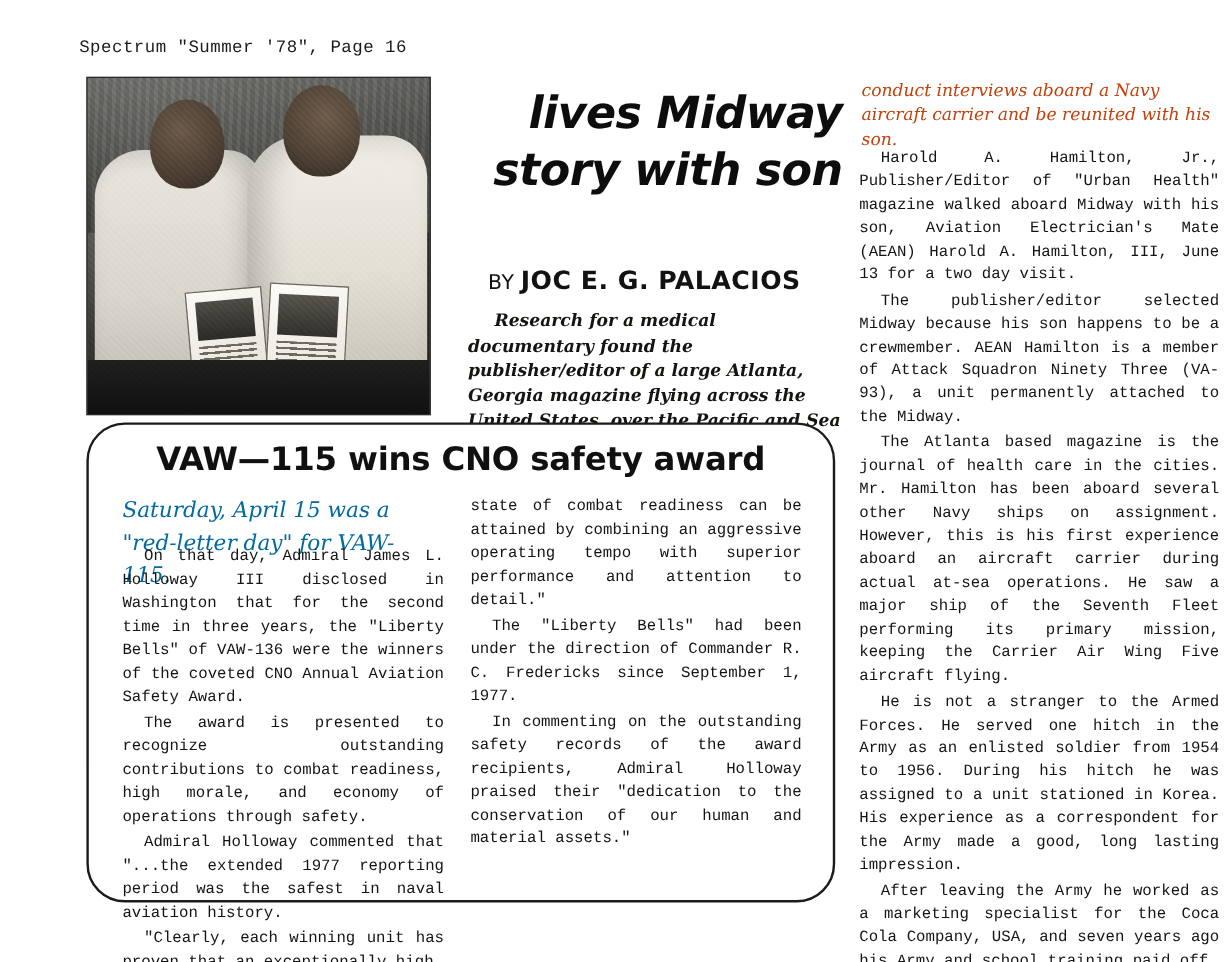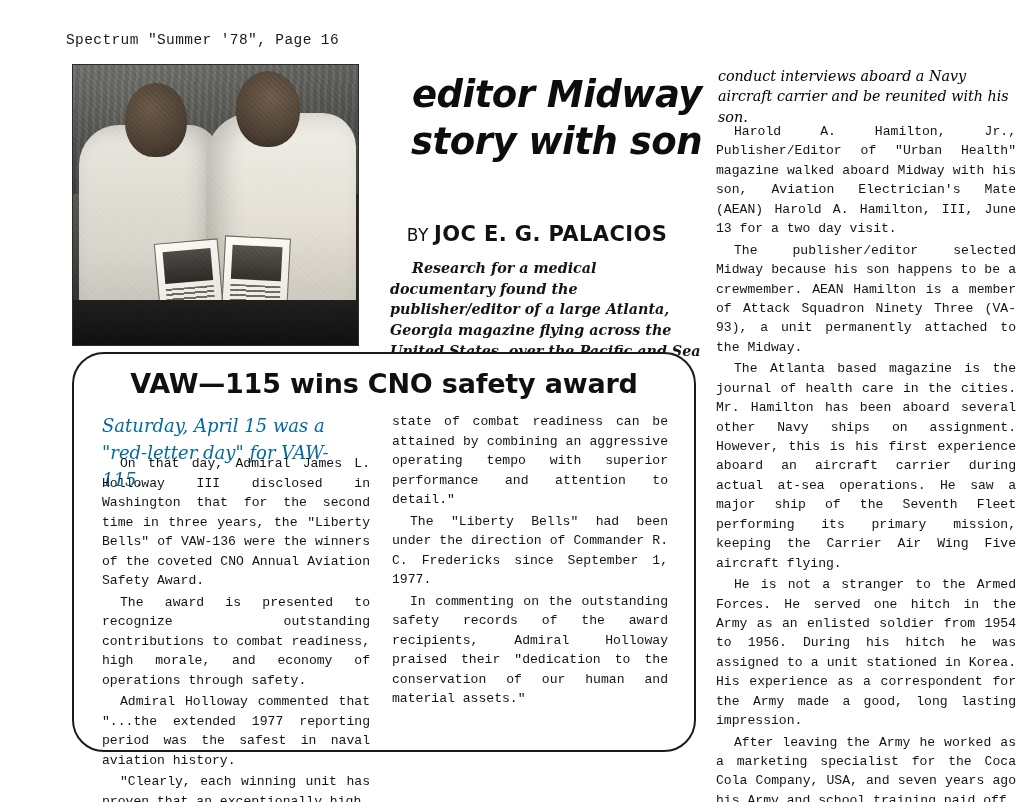--- a/index.html
+++ b/index.html
@@ -244,21 +244,21 @@
   
   .right-lede {
     position: absolute;
     left: 718px;
     top: 66px;
     width: 296px;
     font-family: "DejaVu Serif", serif;
     font-style: italic;
     font-size: 14.3px;
     line-height: 1.42;
-    color: #000000;
+    color: #c2410c;
   }
   .right-col {
     position: absolute;
     left: 716px;
     top: 122px;
     width: 300px;
     font-family: "Liberation Mono", monospace;
     font-size: 13.1px;
     line-height: 1.485;
     color: #141414;
@@ -289,21 +289,21 @@
     </div>
     <div class="mag-b">
       <div class="pic"></div>
       <div class="lines"></div>
     </div>
     <div class="floor"></div>
     <div class="grain"></div>
   </div>
 
   <div class="headline">
-    <div>editor Midway</div>
+    <div>lives Midway</div>
     <div>story with son</div>
   </div>
 
   <div class="byline">
     <span class="by">BY</span>
     <span class="name">JOC E. G. PALACIOS</span>
   </div>
 
   <div class="lede"><span class="indent"></span><span>Research for a medical documentary found the publisher/editor of a large Atlanta, Georgia magazine flying across the United States, over the Pacific and Sea of Japan to</span></div>
 

